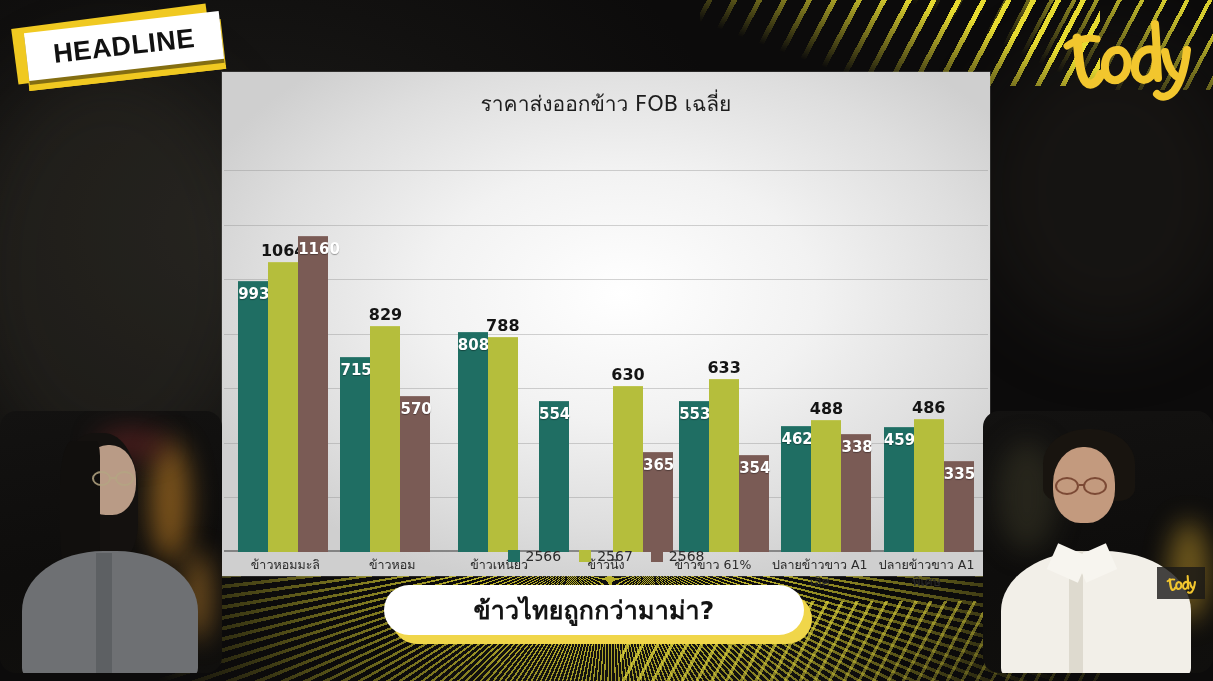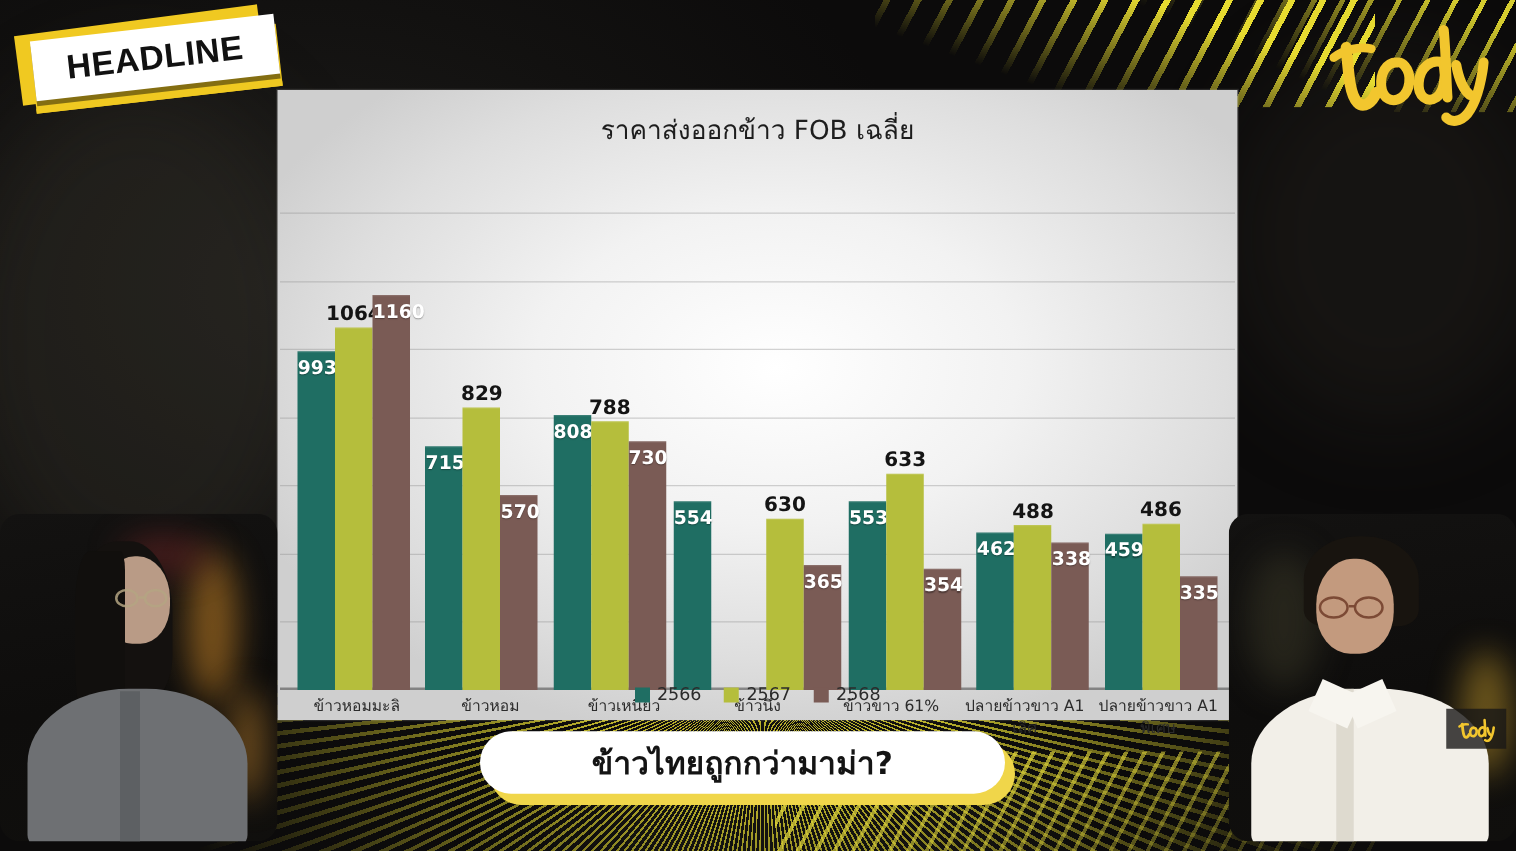--- a/index.html
+++ b/index.html
@@ -377,29 +377,26 @@
               <div class="inlabel">570</div>
             </div>
           </div>
           <div class="group">
             <div class="bar" style="height: 220.469px; background: rgb(31, 110, 99);">
               <div class="inlabel">808</div>
             </div>
             <div class="bar" style="height: 215.011px; background: rgb(181, 190, 60);">
               <div class="outlabel">788</div>
             </div>
-            <div class="bar" style="height: 199.186px; background: rgb(122, 91, 85);">
-              <div class="inlabel">730</div>
-            </div>
           </div>
           <div class="group">
             <div class="bar" style="height: 151.163px; background: rgb(31, 110, 99);">
               <div class="inlabel">554</div>
             </div>
-            <div class="bar" style="height: 137px; background: rgb(181, 190, 60); margin-left: 44px;">
+            <div class="bar" style="height: 166px; background: rgb(181, 190, 60); margin-left: 44px;">
               <div class="outlabel">630</div>
             </div>
             <div class="bar" style="height: 99.5929px; background: rgb(122, 91, 85);">
               <div class="inlabel">365</div>
             </div>
           </div>
           <div class="group">
             <div class="bar" style="height: 150.89px; background: rgb(31, 110, 99);">
               <div class="inlabel">553</div>
             </div>

